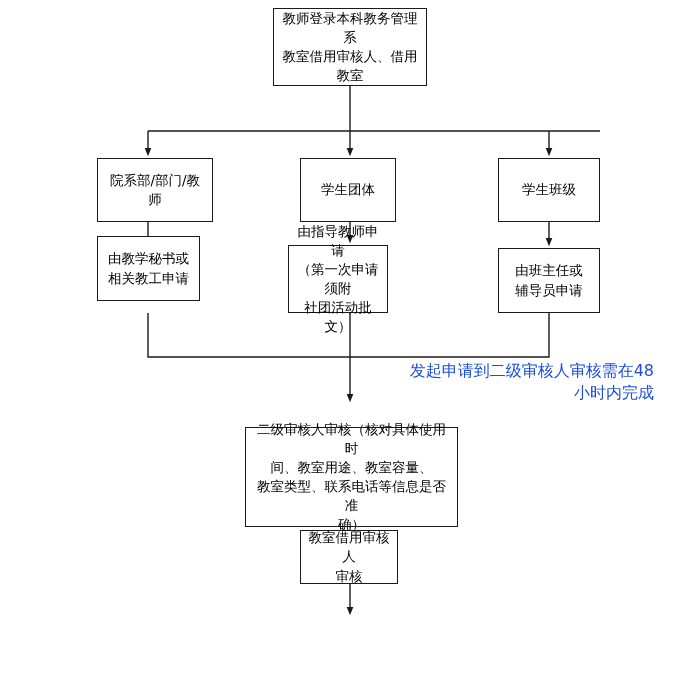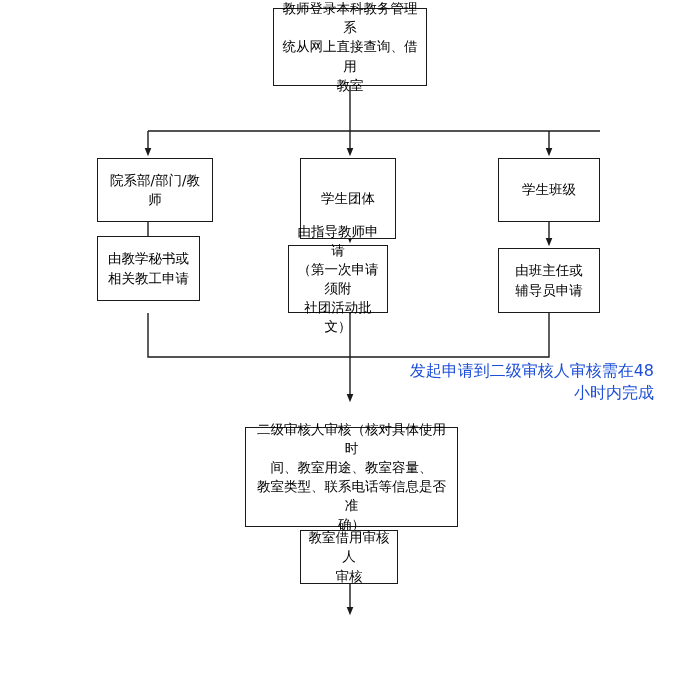--- a/index.html
+++ b/index.html
@@ -75,27 +75,27 @@
 
     <path d="M148,313 L148,357 L350,357" stroke="#1a1a1a" stroke-width="1.4" fill="none"></path>
     <path d="M549,313 L549,357 L350,357" stroke="#1a1a1a" stroke-width="1.4" fill="none"></path>
     <path d="M350,313 L350,398" stroke="#1a1a1a" stroke-width="1.4" fill="none" marker-end="url(#arrowhead)"></path>
 
     <path d="M350,504 L350,524" stroke="#1a1a1a" stroke-width="1.4" fill="none" marker-end="url(#arrowhead)"></path>
     <path d="M350,584 L350,611" stroke="#1a1a1a" stroke-width="1.4" fill="none" marker-end="url(#arrowhead)"></path>
   </svg>
 
   <div class="node" style="left:273px; top:8px; width:154px; height:78px;">教师登录本科教务管理系
-统从网上直接查询、借用
+教室借用审核人、借用
 教室</div>
 
   <div class="node" style="left:97px; top:158px; width:116px; height:64px;">院系部/部门/教
 师</div>
 
-  <div class="node" style="left:300px; top:158px; width:96px; height:81px;">学生团体</div>
+  <div class="node" style="left:300px; top:158px; width:96px; height:64px;">学生团体</div>
 
   <div class="node" style="left:498px; top:158px; width:102px; height:64px;">学生班级</div>
 
   <div class="node" style="left:97px; top:236px; width:103px; height:65px;">由教学秘书或
 相关教工申请</div>
 
   <div class="node" style="left:288px; top:245px; width:100px; height:68px;">由指导教师申请
 （第一次申请须附
 社团活动批文）</div>
 

